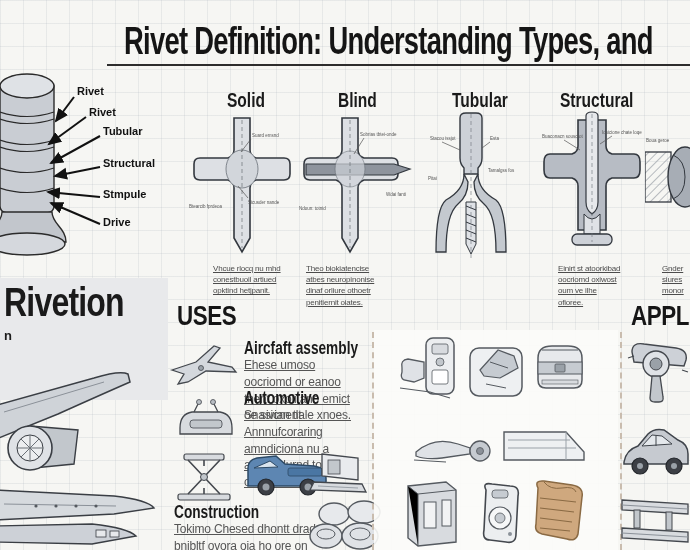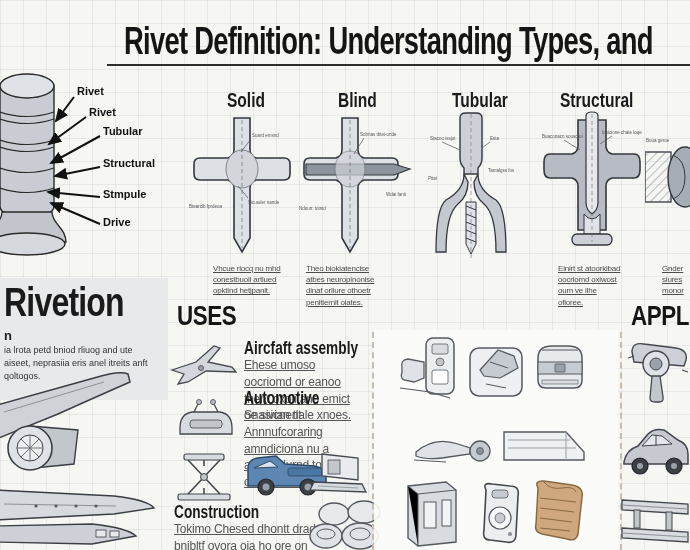--- a/index.html
+++ b/index.html
@@ -136,21 +136,20 @@
   </svg>
 
   <div class="abs type-desc" style="left:213px">Vhcue rlocq nu mhd conestbuoil artiued opktind hetjpanit.</div>
   <div class="abs type-desc" style="left:306px">Theo biokiatencise atbes neuropinonise dinaf orliure othoetr penitiernit oiates.</div>
   <div class="abs type-desc" style="left:558px;width:64px">Einirt st atoorkibad oocriomd oxiwost oum ve ilhe ofioree.</div>
   <div class="abs type-desc" style="left:662px;width:40px">Gnder siures monor</div>
 
   <div class="abs rivetion-box">
     <div class="abs sx riv-head">Rivetion</div>
     <div class="abs riv-lead">n</div>
-    <div class="abs riv-body">ia lrota petd bniod rliuog and ute aiseet, neprasiia eris anel itreits anft qoltogos.</div>
   </div>
 
   <div class="abs sx big-head" style="left:177px;top:300px">USES</div>
 
   <svg class="abs" style="left:168px;top:340px" width="74" height="50" viewBox="0 0 74 50">
     <path d="M4 30 L28 22 L46 6 L52 8 L40 22 L64 27 L68 32 L38 31 L20 42 L10 44 L16 34 Z" fill="#d4d8dd" stroke="#44484e" stroke-width="1.3"></path>
     <circle cx="33" cy="28" r="2.5" fill="#9aa1a8" stroke="#44484e" stroke-width=".8"></circle>
   </svg>
   <div class="abs sx use-title" style="left:244px;top:338px">Aircfaft assembly</div>
   <div class="abs use-body" style="left:244px;top:357px;width:108px">Ehese umoso oocriomd or eanoo tnent oxoii ano emict oe sivian tlale xnoes.</div>

